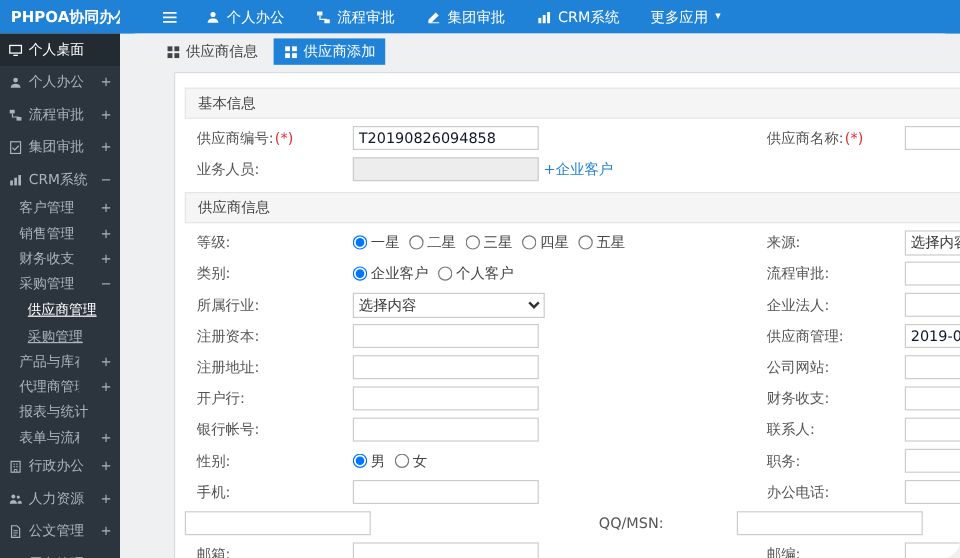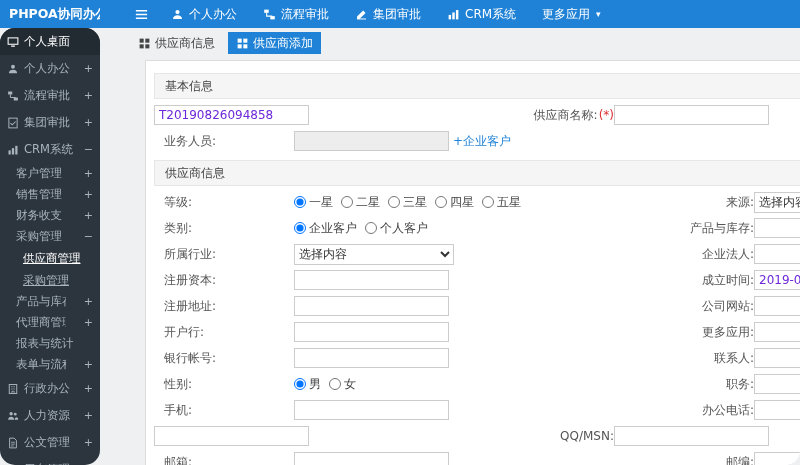--- a/index.html
+++ b/index.html
@@ -18,21 +18,21 @@
   .topbar{height:28px;background:var(--accent);display:flex;align-items:center;color:#fff;}
   .logo{width:100px;flex:none;padding-left:9px;font-weight:bold;font-size:12.5px;white-space:nowrap;overflow:hidden;}
   .hamburger{margin-left:24px;width:34px;height:28px;display:flex;align-items:center;justify-content:center;cursor:pointer;}
   .nav{display:flex;height:100%;}
   .nav-item{display:flex;align-items:center;gap:5px;padding:0 13px;cursor:pointer;white-space:nowrap;}
   .icon{display:inline-flex;width:13px;height:13px;flex:none;}
   .icon svg{width:100%;height:100%;}
   .caret{font-size:9px;margin-left:1px;}
   
   .layout{display:flex;height:437px;}
-  .sidebar{width:100px;flex:none;background:var(--sidebar);color:#a9b4bd;overflow:hidden;border-radius:15px;}
+  .sidebar{width:100px;flex:none;background:var(--sidebar);color:#a9b4bd;overflow:hidden;}
   .side-item{display:flex;align-items:center;padding:0 7px;cursor:pointer;white-space:nowrap;font-size:11.5px;}
   .side-item .icon{width:12px;height:12px;margin-right:5px;}
   .side-item .grow{flex:1;overflow:hidden;}
   .side-item .exp{flex:none;font-size:11px;margin-left:2px;}
   .lv0{height:27px;}
   .lv1{height:21px;padding-left:16px;gap:16px;}
   .lv2{height:22px;padding-left:23px;text-decoration:underline;}
   .side-item.active0{background:var(--sidebar-active);color:#fff;}
   .side-item.active2{color:#fff;}
   .main{flex:1;overflow:hidden;background:var(--pagebg);border-radius:15px;}
@@ -41,23 +41,23 @@
   .tab{display:flex;align-items:center;gap:4px;height:22px;padding:0 8px;cursor:pointer;color:#444;}
   .tab.active{background:var(--accent);color:#fff;}
   
   .content{height:407px;overflow:hidden;}
   .formbox{margin-left:45px;margin-top:2px;background:#fff;border:1px solid #dcdcdc;width:900px;padding:6px 8px 20px;}
   .sect{height:26px;background:#f5f5f5;border:1px solid #e6e6e6;display:flex;align-items:center;padding-left:10px;color:#444;margin:6px 0 3px;}
   .frow{display:flex;align-items:center;height:26px;}
   .flabel{color:#555;white-space:nowrap;}
   .l1{width:140px;padding-left:10px;flex:none;}
   .c1{width:345px;flex:none;display:flex;align-items:center;}
-  .l2{width:115px;flex:none;text-align:right;}
+  .l2{width:115px;flex:none;}
   .c2{flex:none;display:flex;align-items:center;}
-  input.tinput{width:155px;height:20px;border:1px solid #ccc;padding:0 4px;font-family:inherit;font-size:12px;color:#6d28d9;background:#fff;}
+  input.tinput{width:155px;height:20px;border:1px solid #ccc;padding:0 4px;font-family:inherit;font-size:12px;color:#0f172a;background:#fff;}
   input.tinput.ro{background:#ededed;}
   select.tselect{width:160px;height:21px;border:1px solid #ccc;font-family:inherit;font-size:12px;color:#333;background:#fff;}
   .rl{display:inline-flex;align-items:center;margin-right:8px;cursor:pointer;color:#444;}
   .rl input{width:12px;height:12px;margin:0 3px 0 0;}
   .req{color:var(--red);margin-left:1px;}
   .flink{color:var(--accent);margin-left:4px;cursor:pointer;text-decoration:none;}
 </style>
 </head>
 <body>
 
@@ -275,20 +275,21 @@
           </span>
           <span>供应商添加</span>
         </div>
       </div>
     <div class="content">
       <div class="formbox">
           <div class="sect">
             <span>基本信息</span>
           </div>
           <div class="frow">
+            <div class="flabel l1">供应商编号:<span class="req">(*)</span></div>
             <div class="c1">
               <input class="tinput" value="T20190826094858" style="">
             </div>
             <div class="flabel l2">供应商名称:<span class="req">(*)</span></div>
             <div class="c2">
               <input class="tinput" value="" style="">
             </div>
           </div>
           <div class="frow">
             <div class="flabel l1">业务人员:</div>
@@ -334,61 +335,61 @@
             <div class="c1">
               <label class="rl">
                 <input type="radio" name="category" checked="" style="">
                 <span>企业客户</span>
               </label>
               <label class="rl">
                 <input type="radio" name="category" style="">
                 <span>个人客户</span>
               </label>
             </div>
-            <div class="flabel l2">产品与库存:</div>
+            <div class="flabel l2">流程审批:</div>
             <div class="c2">
               <input class="tinput" value="" style="">
             </div>
           </div>
           <div class="frow">
             <div class="flabel l1">所属行业:</div>
             <div class="c1">
               <select class="tselect"><option>选择内容</option></select>
             </div>
             <div class="flabel l2">企业法人:</div>
             <div class="c2">
               <input class="tinput" value="" style="">
             </div>
           </div>
           <div class="frow">
             <div class="flabel l1">注册资本:</div>
             <div class="c1">
               <input class="tinput" value="" style="">
             </div>
-            <div class="flabel l2">成立时间:</div>
+            <div class="flabel l2">供应商管理:</div>
             <div class="c2">
               <input class="tinput" value="2019-08-26" style="">
             </div>
           </div>
           <div class="frow">
             <div class="flabel l1">注册地址:</div>
             <div class="c1">
               <input class="tinput" value="" style="">
             </div>
             <div class="flabel l2">公司网站:</div>
             <div class="c2">
               <input class="tinput" value="" style="">
             </div>
           </div>
           <div class="frow">
             <div class="flabel l1">开户行:</div>
             <div class="c1">
               <input class="tinput" value="" style="">
             </div>
-            <div class="flabel l2">更多应用:</div>
+            <div class="flabel l2">财务收支:</div>
             <div class="c2">
               <input class="tinput" value="" style="">
             </div>
           </div>
           <div class="frow">
             <div class="flabel l1">银行帐号:</div>
             <div class="c1">
               <input class="tinput" value="" style="">
             </div>
             <div class="flabel l2">联系人:</div>

